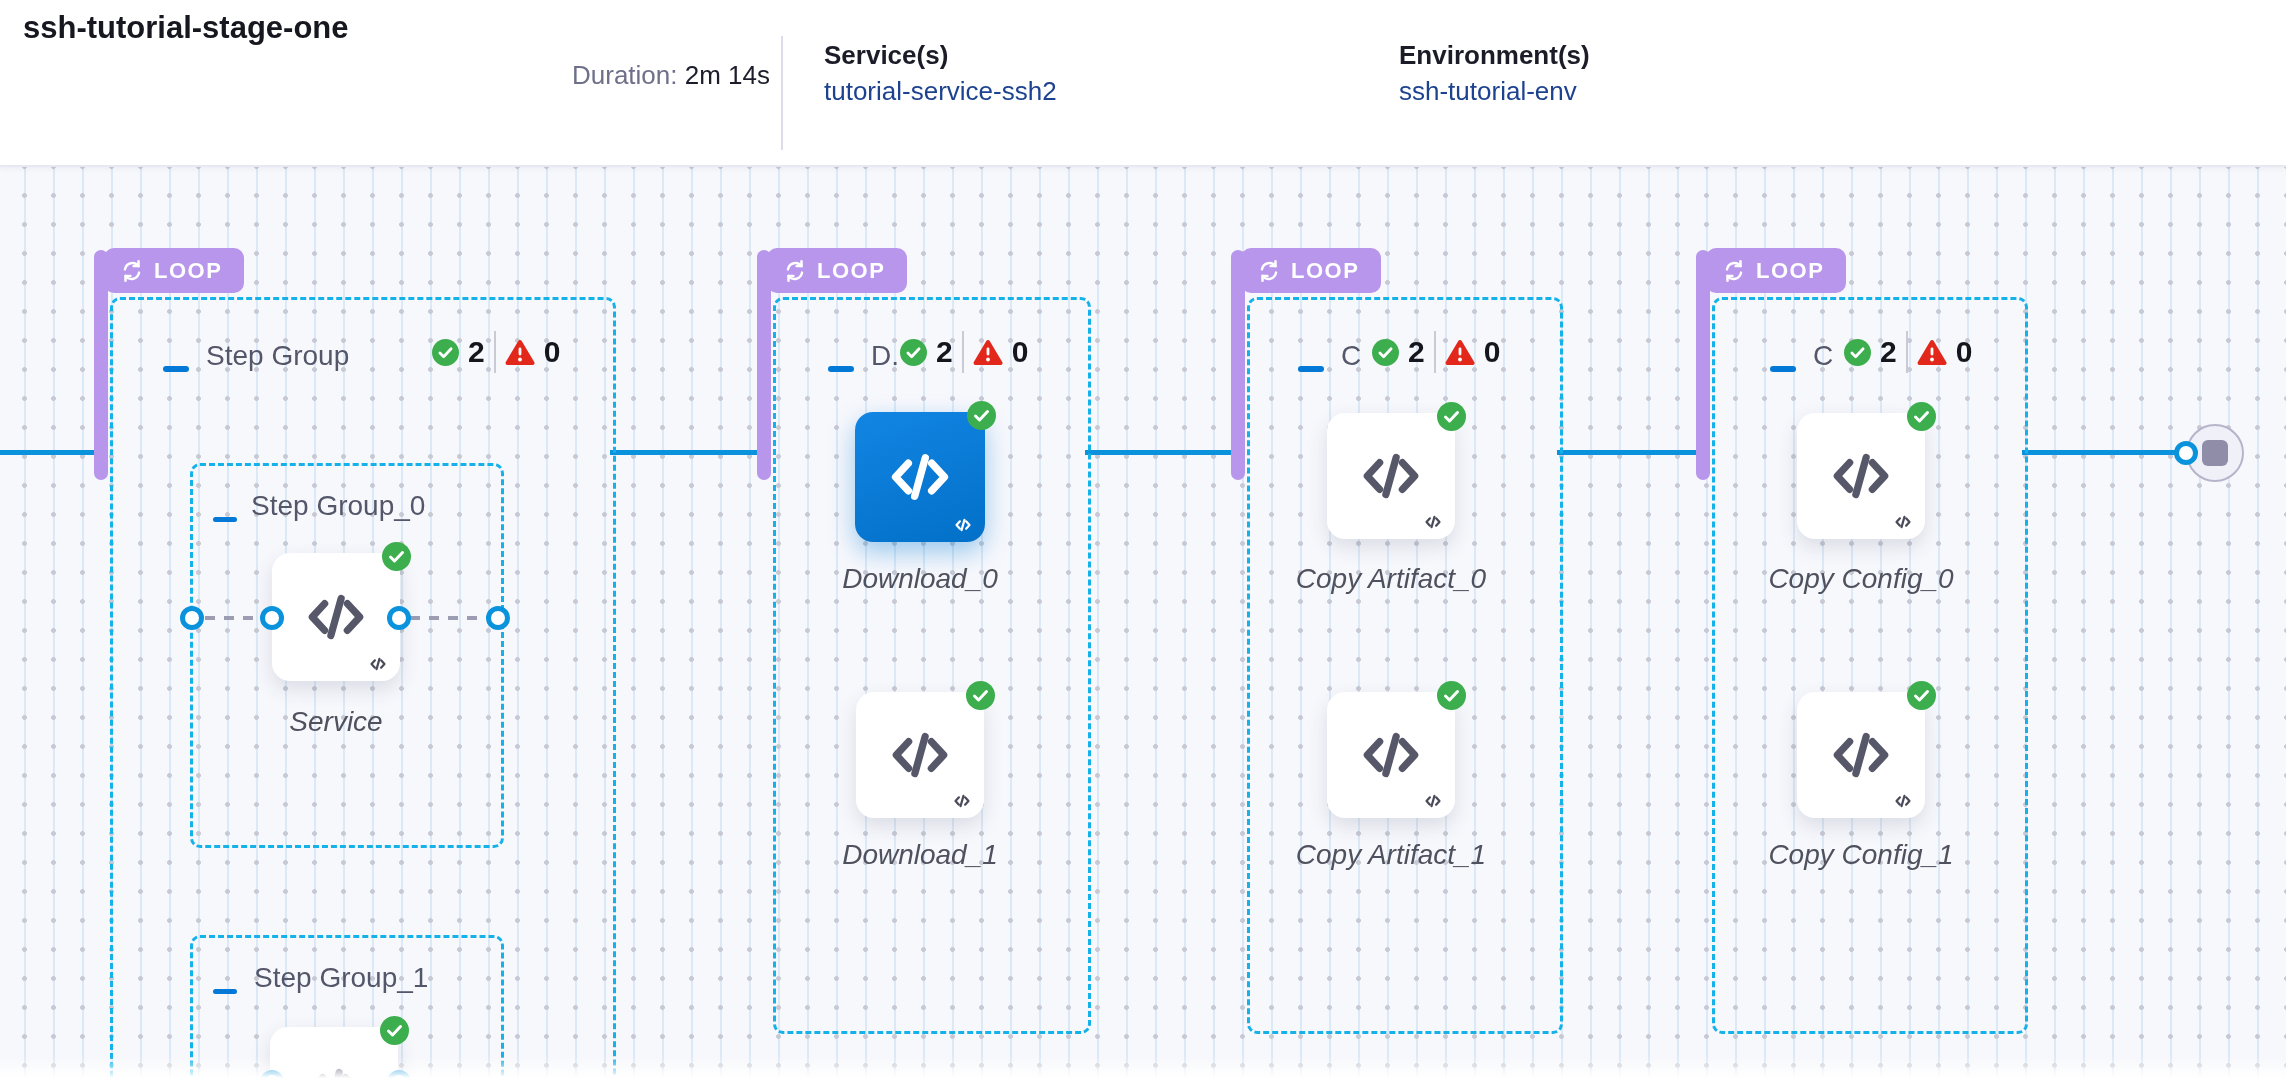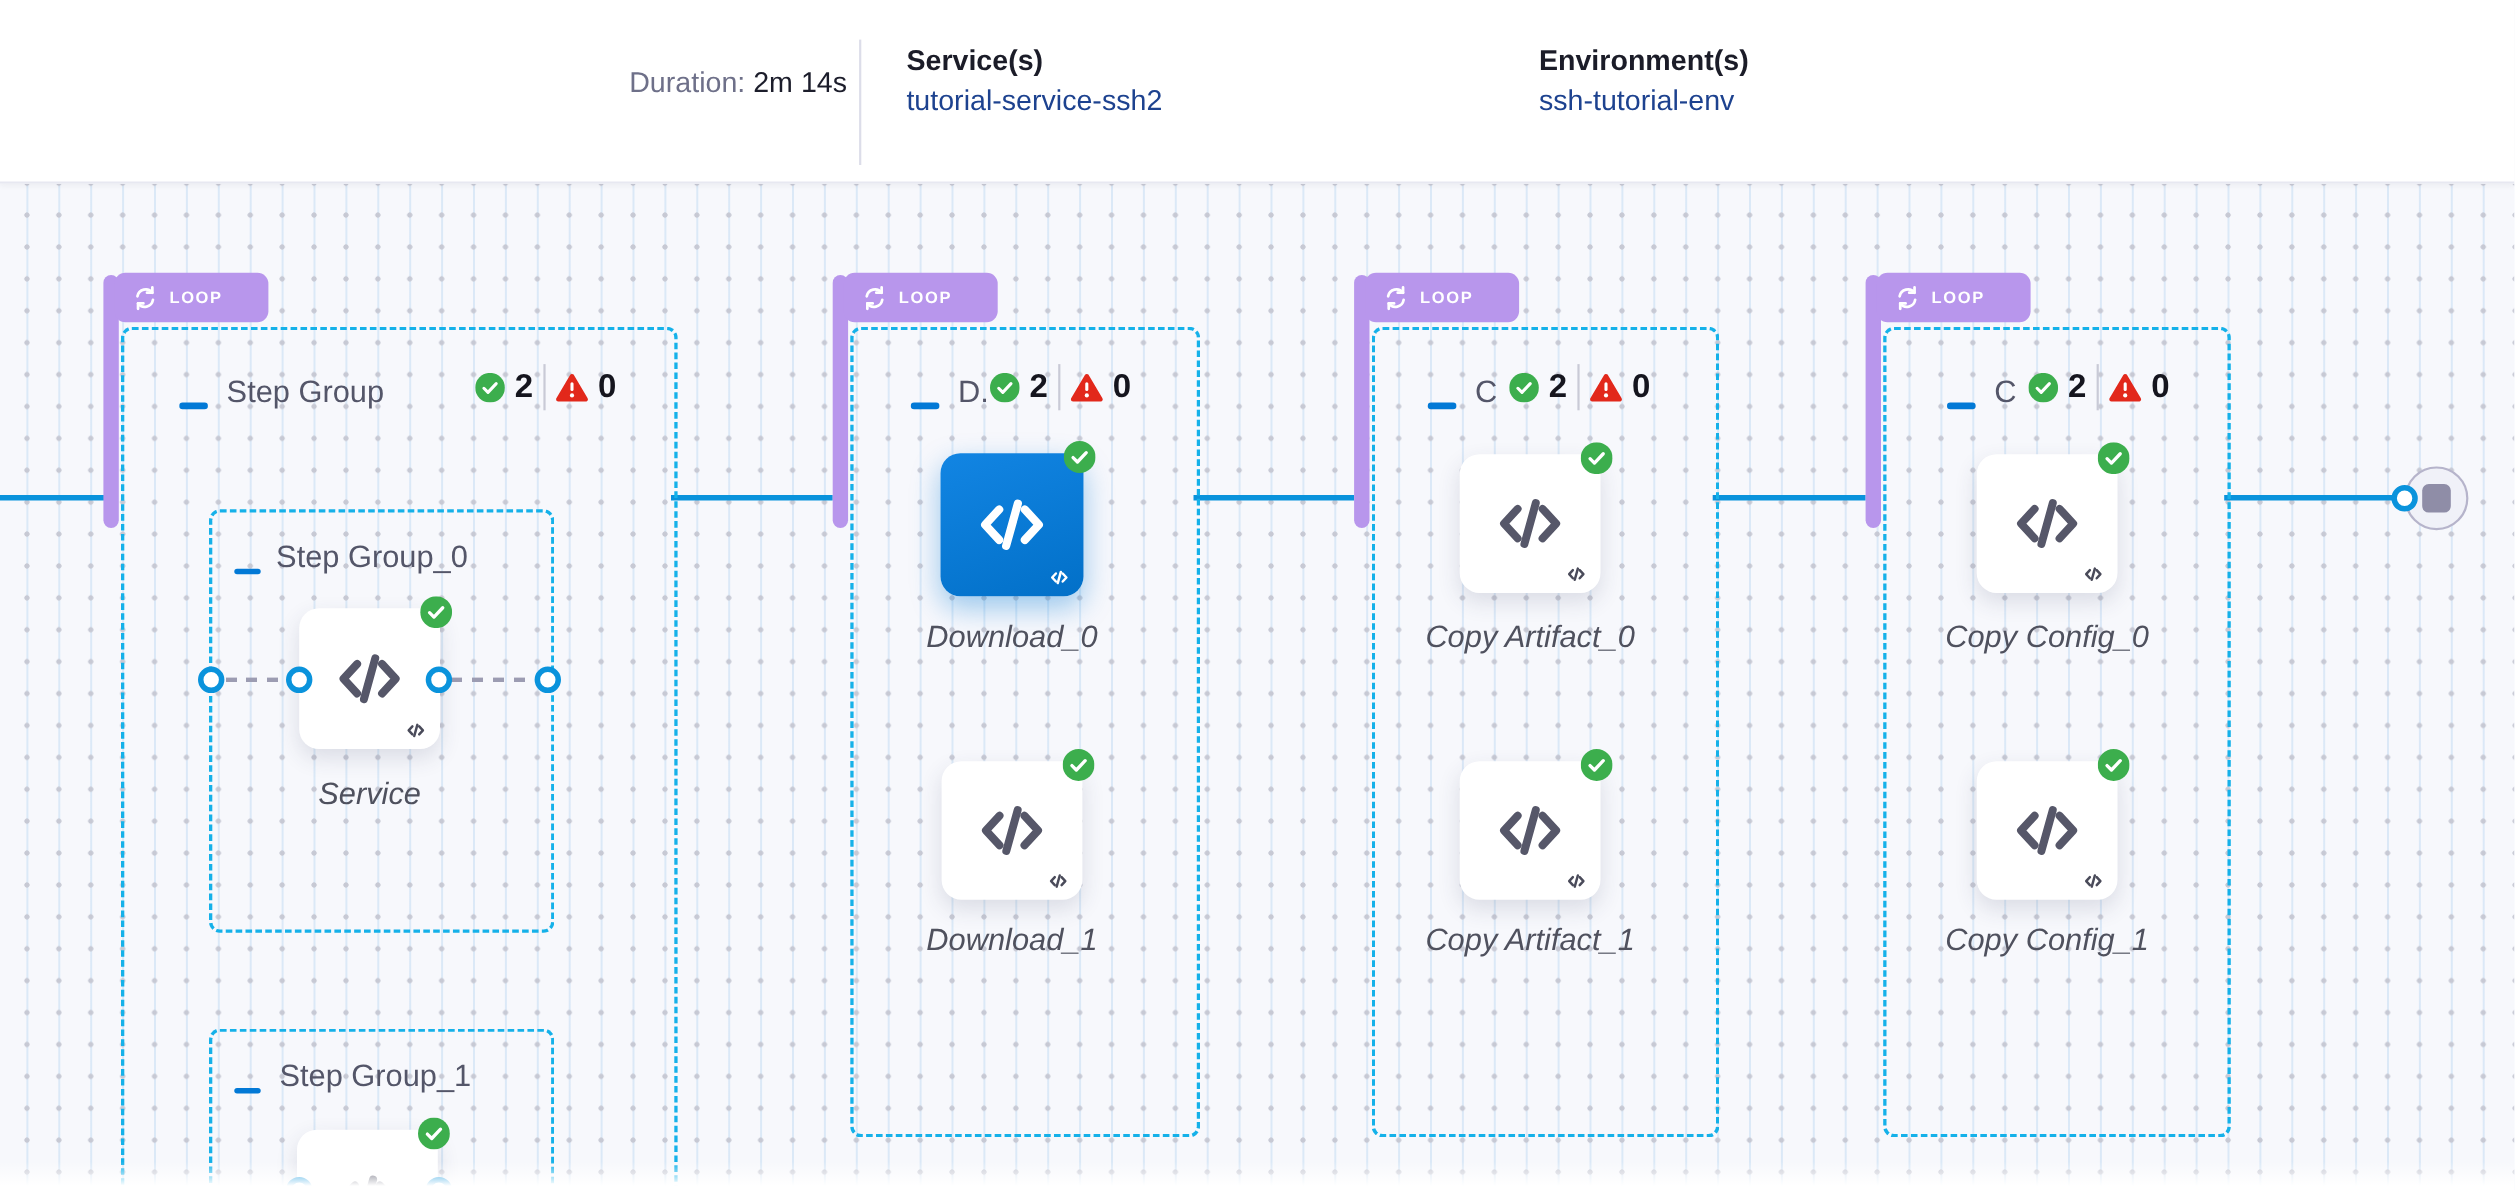--- a/index.html
+++ b/index.html
@@ -26,21 +26,21 @@
      background-position:10px 14px,24px 0;z-index:0;}
   .bottom-fade{position:absolute;left:0;bottom:0;width:2286px;height:26px;
      background:linear-gradient(to bottom,rgba(255,255,255,0),#ffffff 85%);z-index:9;}
 
   
   .blue-line{position:absolute;top:450px;height:5px;background:#0a93dc;z-index:1;}
   .sg-box{position:absolute;border:3px dashed #15b1e9;border-radius:10px;z-index:2;background:transparent;}
   .loop-tail{position:absolute;width:14px;border-radius:8px;background:#b896ec;z-index:3;}
   .loop-badge{position:absolute;width:140px;height:45px;border-radius:10px;background:#b896ec;
       display:flex;align-items:center;gap:9px;padding-left:15px;box-sizing:border-box;z-index:4;cursor:pointer;}
-  .loop-badge span{color:#fff;font-size:15px;font-weight:700;letter-spacing:1.5px;}
+  .loop-badge span{color:#fff;font-size:22px;font-weight:700;letter-spacing:1.5px;}
   .gh-left{position:absolute;display:flex;align-items:flex-end;height:40px;z-index:3;}
   .minus{width:26px;height:6px;border-radius:3px;background:#0279d6;cursor:pointer;}
   .minus.sm{width:24px;height:5px;}
   .g-title{margin-left:17px;font-size:28px;font-weight:500;color:#545669;white-space:nowrap;}
   .gh-counts{position:absolute;display:flex;align-items:center;gap:9px;height:44px;z-index:3;}
   .cnt{font-size:30px;font-weight:700;color:#15151e;}
   .cdiv{width:2px;height:42px;background:#c9cad6;}
 
   .card{position:absolute;width:128px;height:126px;background:#fff;border-radius:18px;
       box-shadow:0 8px 20px rgba(50,60,90,.14);display:flex;align-items:center;justify-content:center;
@@ -389,20 +389,21 @@
   <div class="step-label" style="left:1731px;top:839px">Copy Config_1</div>
 
   <div class="ring" style="left:2174px;top:441px"></div>
   <div class="end-node">
     <div class="sq"></div>
   </div>
 
   <div class="bottom-fade"></div>
 
   <div class="hdr">
+    <div class="hdr-title">ssh-tutorial-stage-one</div>
     <div class="meta" style="left:572px">
       <span class="lab">Duration:</span>
       <span>2m 14s</span>
     </div>
     <div class="vsep"></div>
     <div class="col-lab" style="left:824px">Service(s)</div>
     <a class="col-link" style="left:824px">tutorial-service-ssh2</a>
     <div class="col-lab" style="left:1399px">Environment(s)</div>
     <a class="col-link" style="left:1399px">ssh-tutorial-env</a>
   </div>

